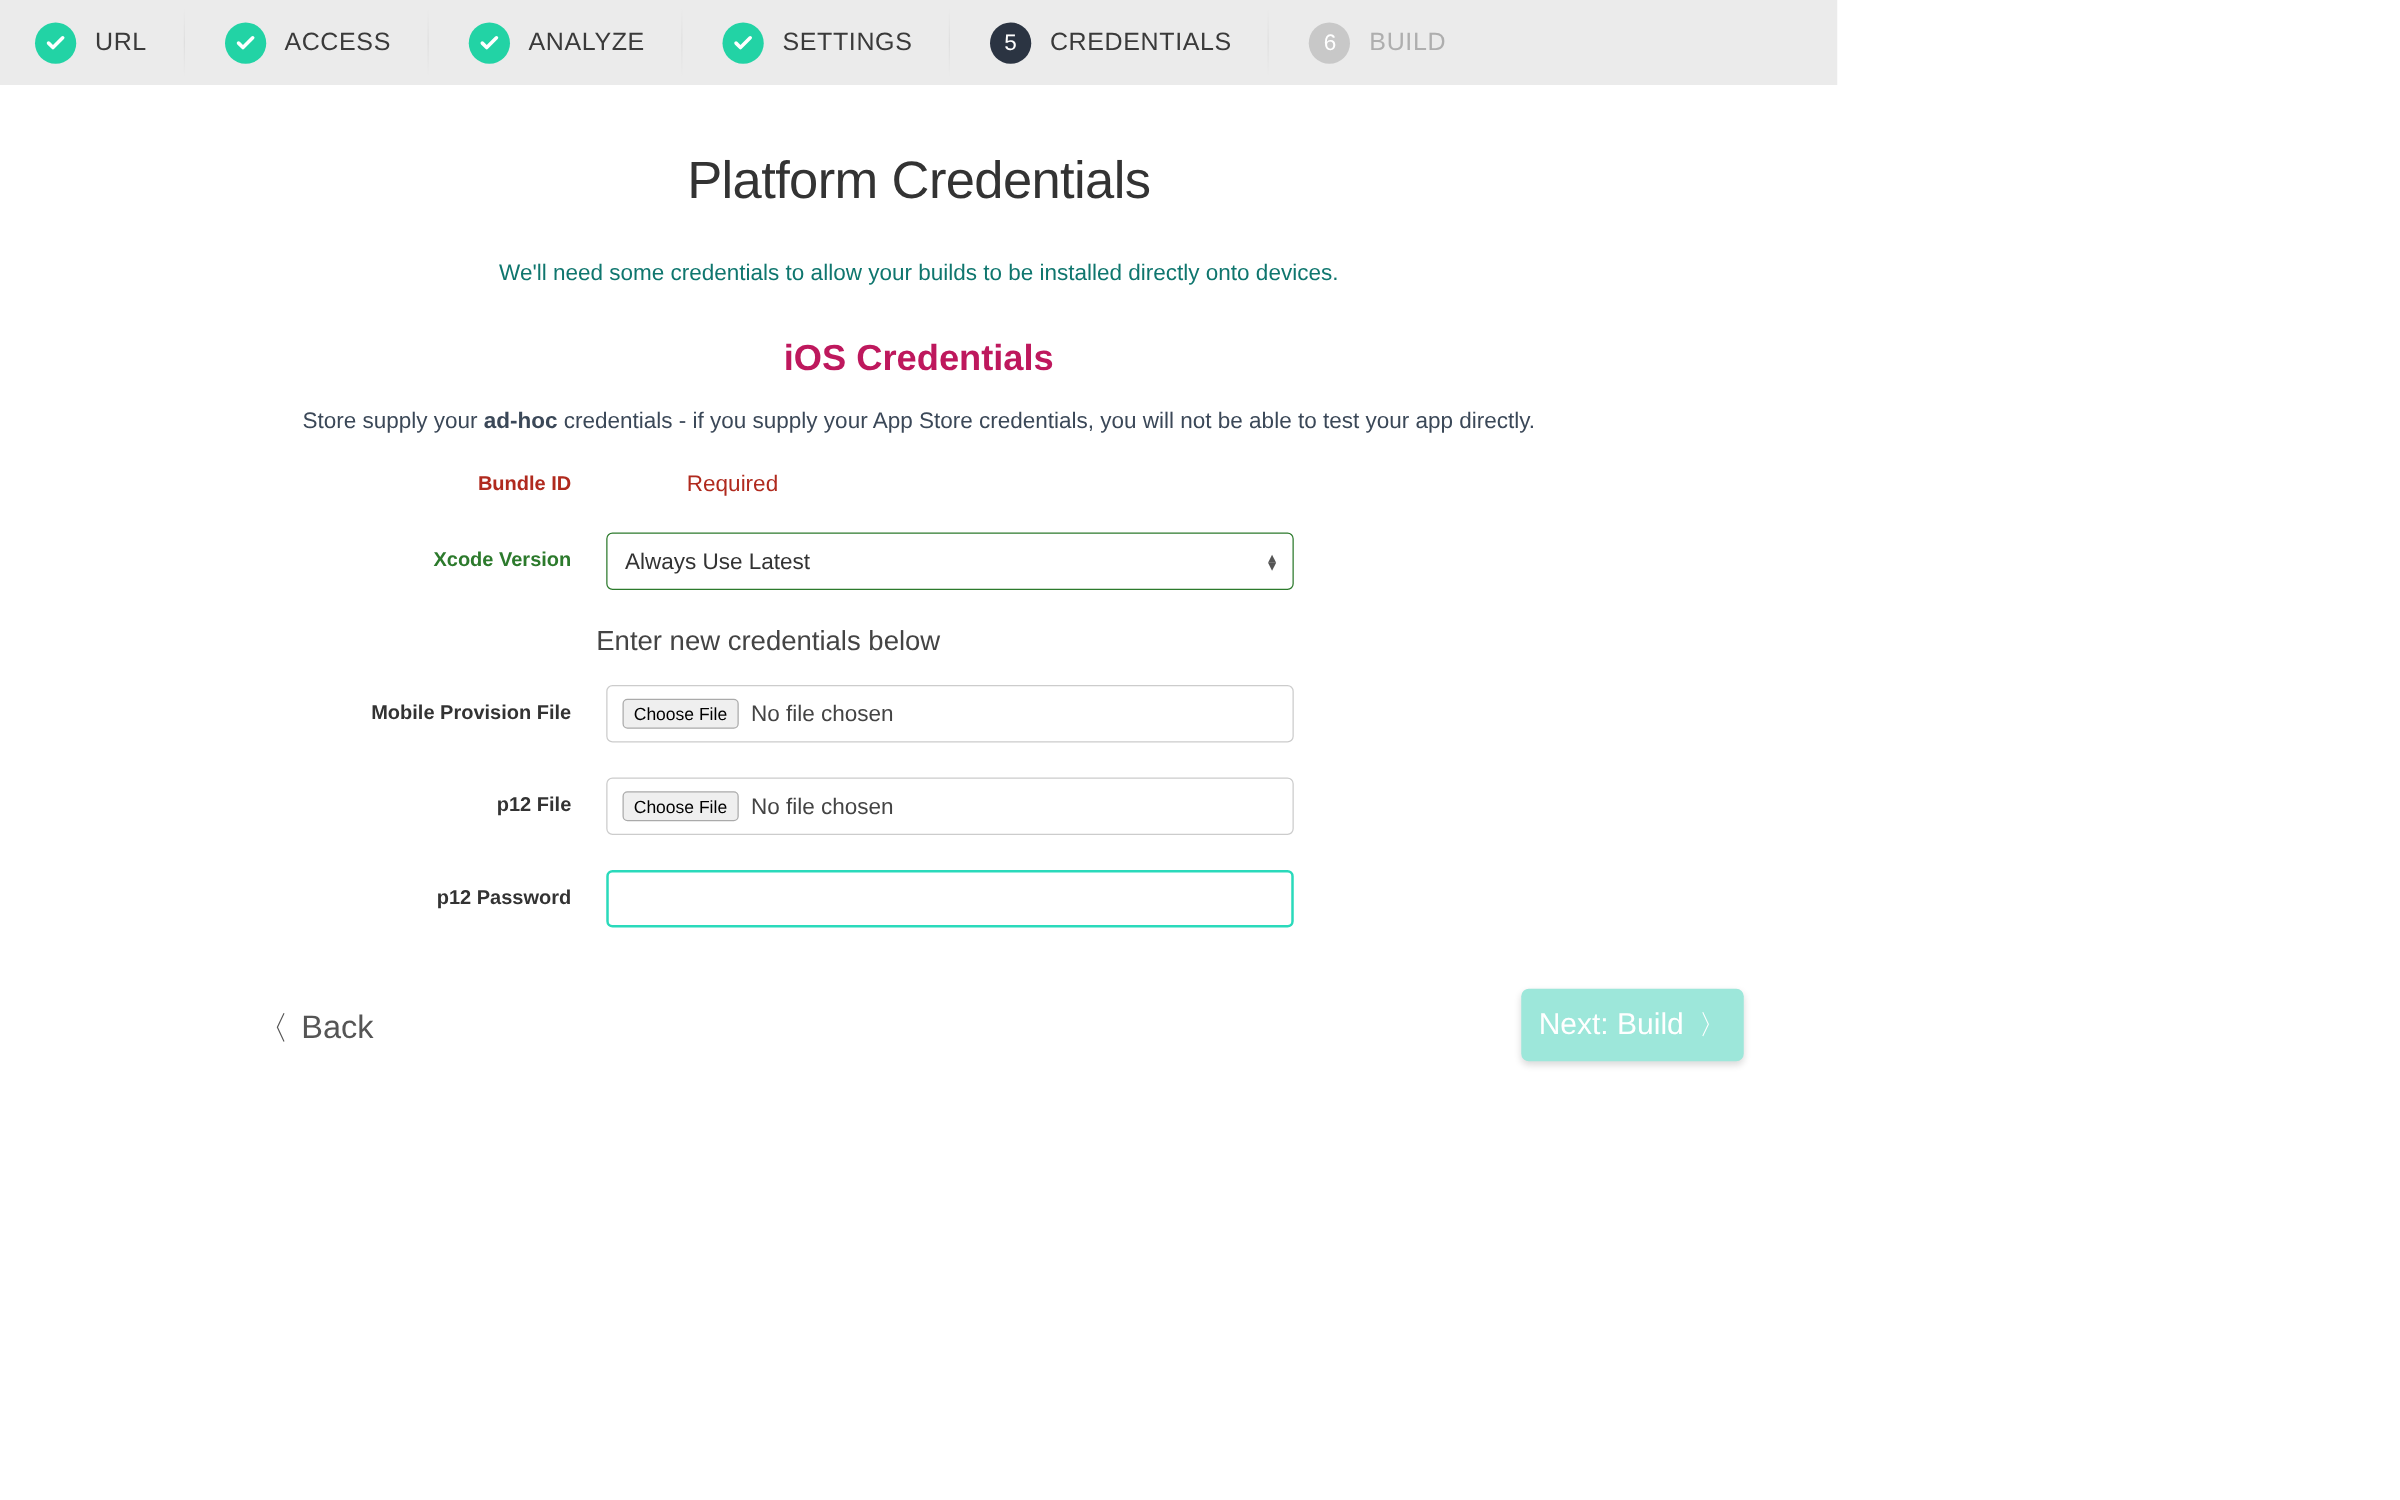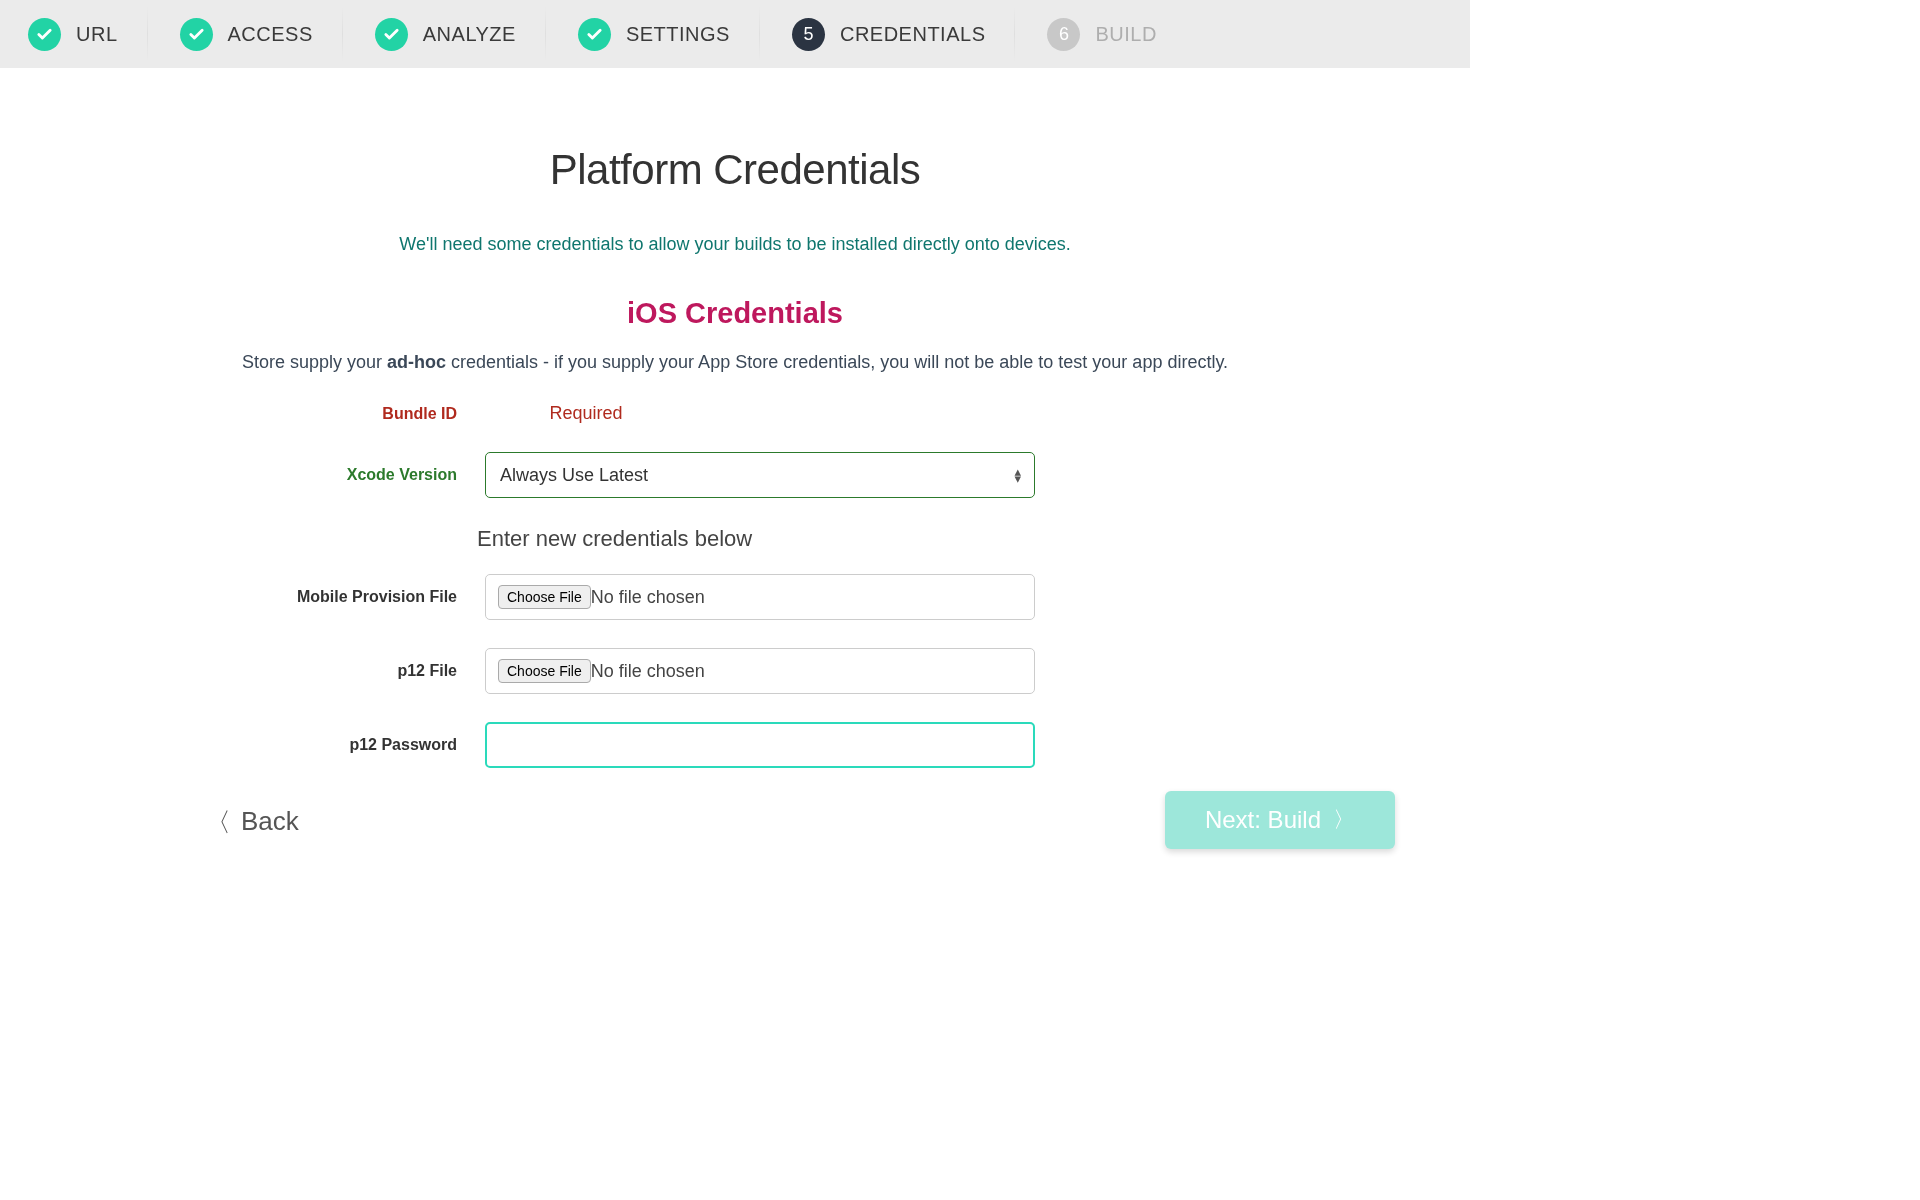--- a/index.html
+++ b/index.html
@@ -59,21 +59,21 @@
       top: 6px;
       bottom: 6px;
       width: 1px;
       background: linear-gradient(180deg, rgba(0,0,0,0) 0%, rgba(0,0,0,.05) 50%, rgba(0,0,0,0) 100%);
     }
 
     
     .main {
       width: 1100px;
       margin: 0 auto;
-      padding-top: 78px;
+      padding-top: 52px;
       text-align: center;
     }
     .title {
       font-size: 42px;
       font-weight: 300;
       color: #333;
       letter-spacing: -0.5px;
     }
     .subtitle {
       margin-top: 40px;
@@ -179,20 +179,21 @@
       font-size: 22px;
       font-weight: 300;
       color: #444;
       text-align: left;
       margin: 10px 0 22px 272px;
     }
 
     .file-field {
       display: flex;
       align-items: center;
+      gap: 10px;
       padding-left: 12px;
     }
     .choose-btn {
       font-size: 14px;
       background: #efefef;
       border: 1px solid #aaa;
       border-radius: 4px;
       padding: 3px 8px;
       cursor: pointer;
       font-family: inherit;
@@ -226,21 +227,21 @@
     .next-btn {
       position: absolute;
       right: 75px;
       bottom: 70px;
       background: #9de7da;
       color: #fff;
       border: none;
       border-radius: 6px;
       font-size: 24px;
       font-weight: 300;
-      padding: 14px 40px;
+      padding: 14px 14px;
       display: flex;
       align-items: center;
       gap: 12px;
       cursor: pointer;
       box-shadow: 0 3px 6px rgba(0,0,0,0.15);
       font-family: inherit;
     }
     .next-btn .chev {
       font-size: 22px;
     }

